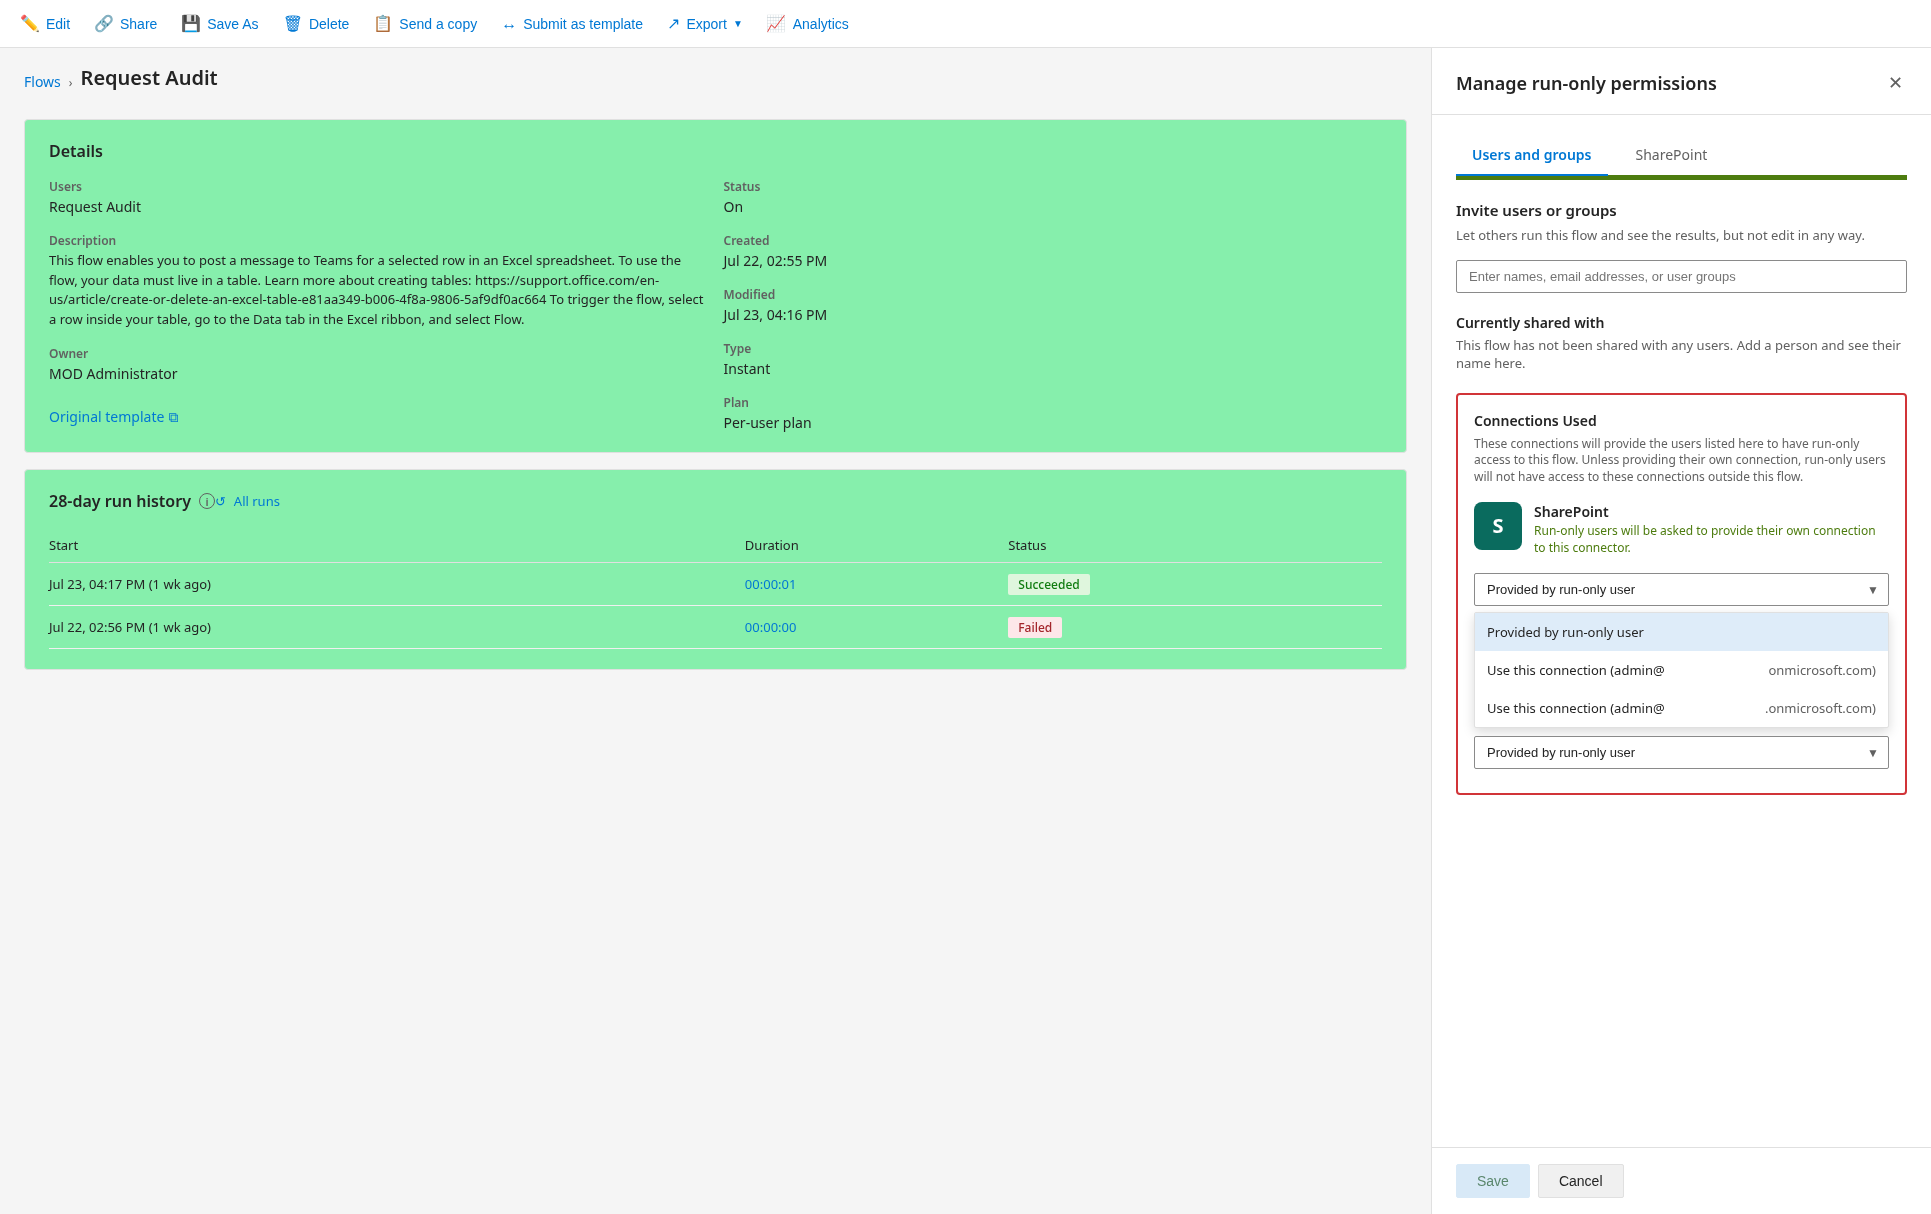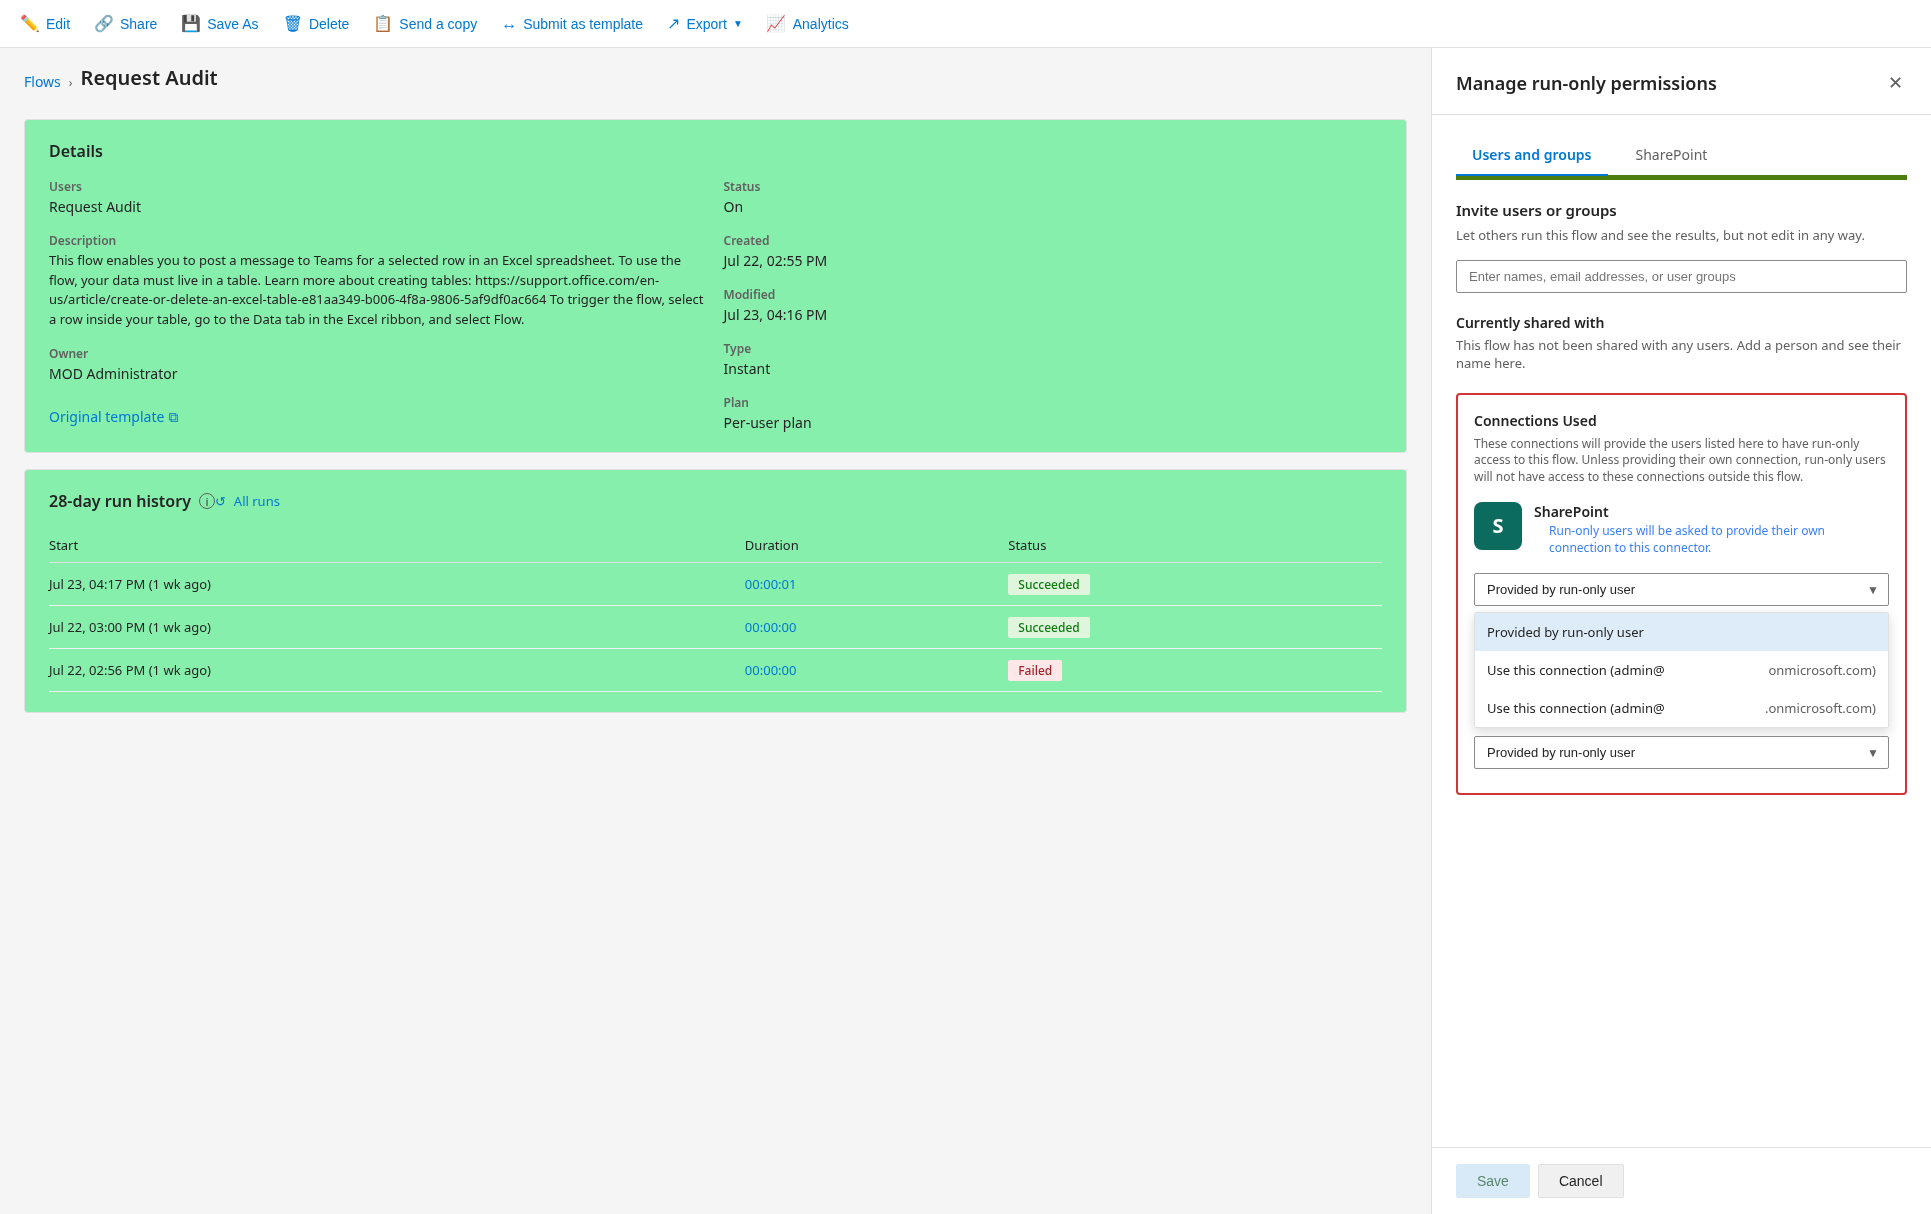--- a/index.html
+++ b/index.html
@@ -87,21 +87,21 @@
 
     
     .connections-box { border: 2px solid #d13438; border-radius: 4px; padding: 16px; margin-bottom: 24px; }
     .connections-title { font-size: 14px; font-weight: 600; margin-bottom: 6px; }
     .connections-desc { font-size: 12px; color: #616161; margin-bottom: 16px; line-height: 1.4; }
 
     .connector-row { display: flex; align-items: flex-start; gap: 12px; margin-bottom: 16px; }
     .connector-icon { width: 48px; height: 48px; border-radius: 8px; background: #0a6b5e; display: flex; align-items: center; justify-content: center; flex-shrink: 0; font-size: 20px; color: #fff; font-weight: 700; }
     .connector-info { flex: 1; }
     .connector-name { font-size: 14px; font-weight: 600; margin-bottom: 2px; }
-    .connector-note { font-size: 12px; color: #3b82f6; line-height: 1.4; margin-left: 15px; }
+    .connector-note { font-size: 12px; color: #4d7c0f; line-height: 1.4; }
 
     
     .dropdown-wrapper { position: relative; margin-bottom: 8px; }
     .dropdown-select {
       width: 100%; border: 1px solid #8a8a8a; border-radius: 2px; padding: 8px 36px 8px 12px;
       font-size: 13px; color: #242424; background: #fff; appearance: none;
       cursor: pointer; outline: none;
     }
     .dropdown-arrow { position: absolute; right: 10px; top: 50%; transform: translateY(-50%); pointer-events: none; color: #616161; font-size: 12px; }
 
@@ -236,25 +236,20 @@
             <th>Status</th>
           </tr>
         </thead>
         <tbody id="run-history-body">
         <tr>
     <td>Jul 23, 04:17 PM (1 wk ago)</td>
     <td class="duration">00:00:01</td>
     <td><span class="status-badge status-succeeded">Succeeded</span></td>
   </tr>
             <tr>
-    <td>Jul 22, 03:00 PM (1 wk ago)</td>
-    <td class="duration">00:00:00</td>
-    <td><span class="status-badge status-succeeded">Succeeded</span></td>
-  </tr>
-            <tr>
     <td>Jul 22, 02:56 PM (1 wk ago)</td>
     <td class="duration">00:00:00</td>
     <td><span class="status-badge status-failed">Failed</span></td>
   </tr>
           </tbody>
       </table>
     </div>
 
   </div>
 

